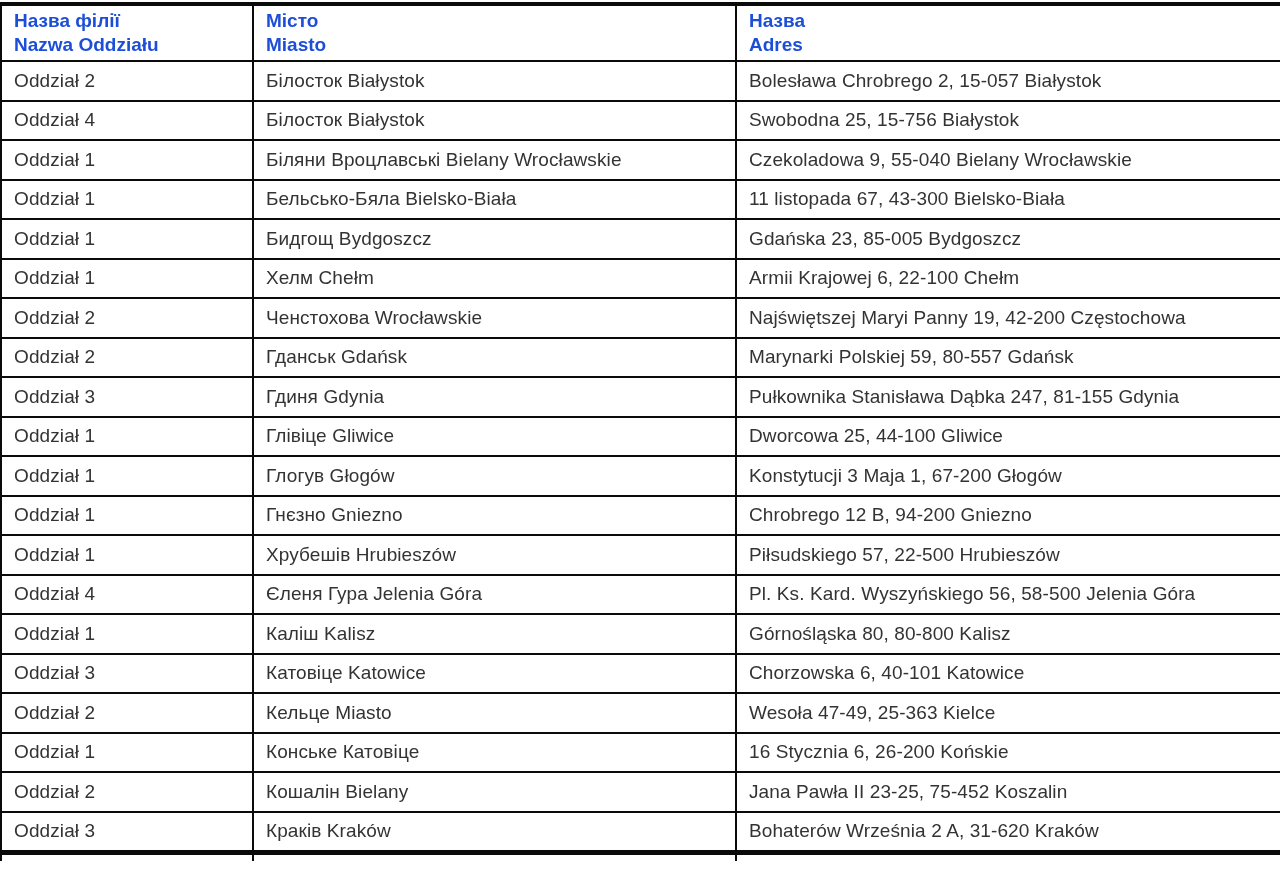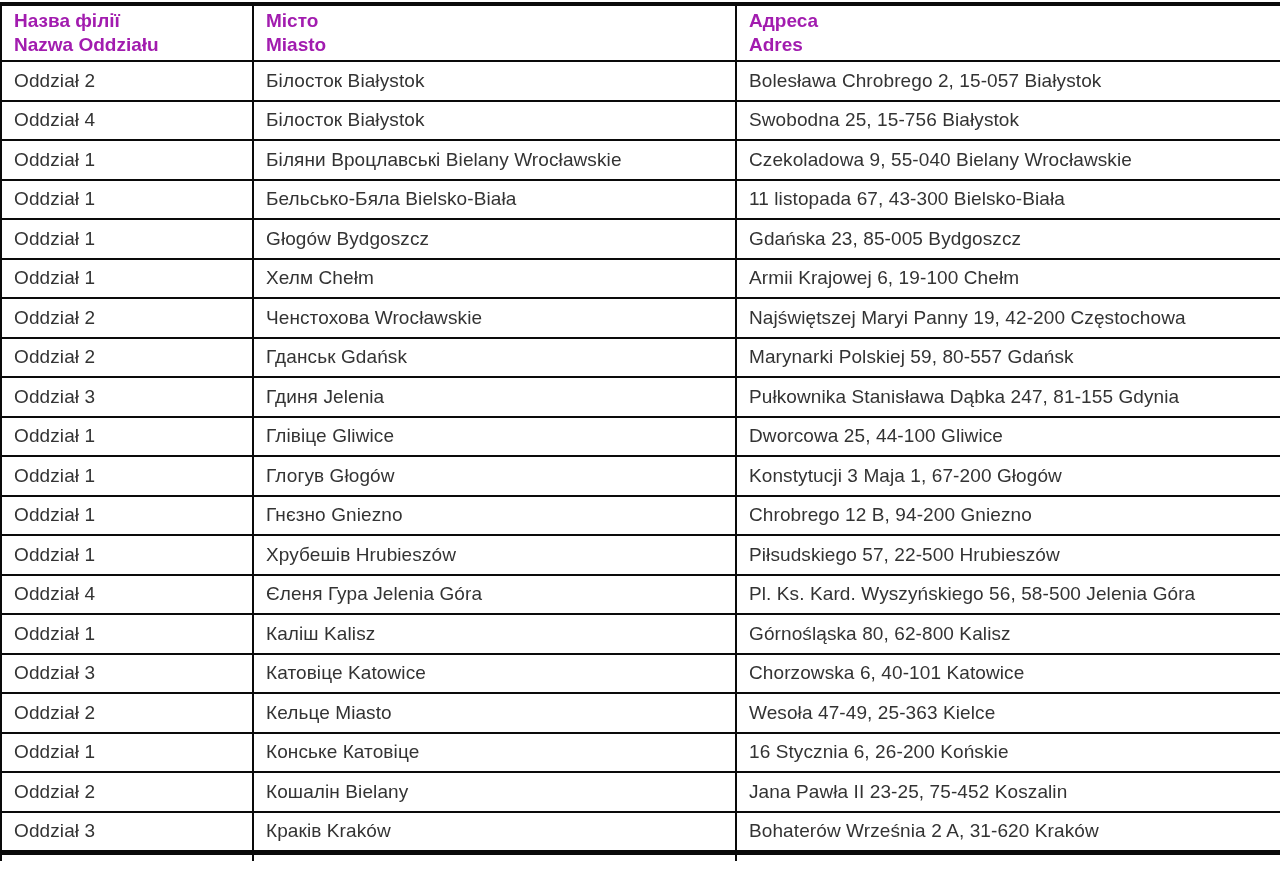--- a/index.html
+++ b/index.html
@@ -33,21 +33,21 @@
     text-align: left;
     vertical-align: middle;
     overflow: hidden;
     white-space: nowrap;
   }
   table.branches thead th {
     border-top: 4px solid #0a0a0a;
     height: 54px;
     font-size: 19px;
     font-weight: bold;
-    color: #a21caf;
+    color: #1d4ed8;
     line-height: 1.25;
     vertical-align: middle;
   }
   col.c1 { width: 252px; }
   col.c2 { width: 483px; }
   col.c3 { width: 545px; }
   table.branches tbody td {
     height: 37.5px;
     font-size: 19px;
     letter-spacing: 0.1px;
@@ -75,21 +75,21 @@
       <tr>
         <th>
           <span class="hdr-line">Назва філії</span>
           <span class="hdr-line">Nazwa Oddziału</span>
         </th>
         <th>
           <span class="hdr-line">Місто</span>
           <span class="hdr-line">Miasto</span>
         </th>
         <th>
-          <span class="hdr-line">Адреса</span>
+          <span class="hdr-line">Назва</span>
           <span class="hdr-line">Adres</span>
         </th>
       </tr>
     </thead>
     <tbody id="table-body">
         <tr>
     <td>Oddział 2</td>
     <td>Білосток Białystok</td>
     <td>Bolesława Chrobrego 2, 15-057 Białystok</td>
   </tr>
@@ -103,41 +103,41 @@
     <td>Біляни Вроцлавські Bielany Wrocławskie</td>
     <td>Czekoladowa 9, 55-040 Bielany Wrocławskie</td>
   </tr>
         <tr>
     <td>Oddział 1</td>
     <td>Бельсько-Бяла Bielsko-Biała</td>
     <td>11 listopada 67, 43-300 Bielsko-Biała</td>
   </tr>
         <tr>
     <td>Oddział 1</td>
-    <td>Głogów Bydgoszcz</td>
+    <td>Бидгощ Bydgoszcz</td>
     <td>Gdańska 23, 85-005 Bydgoszcz</td>
   </tr>
         <tr>
     <td>Oddział 1</td>
     <td>Хелм Chełm</td>
-    <td>Armii Krajowej 6, 19-100 Chełm</td>
+    <td>Armii Krajowej 6, 22-100 Chełm</td>
   </tr>
         <tr>
     <td>Oddział 2</td>
     <td>Ченстохова Wrocławskie</td>
     <td>Najświętszej Maryi Panny 19, 42-200 Częstochowa</td>
   </tr>
         <tr>
     <td>Oddział 2</td>
     <td>Гданськ Gdańsk</td>
     <td>Marynarki Polskiej 59, 80-557 Gdańsk</td>
   </tr>
         <tr>
     <td>Oddział 3</td>
-    <td>Гдиня Jelenia</td>
+    <td>Гдиня Gdynia</td>
     <td>Pułkownika Stanisława Dąbka 247, 81-155 Gdynia</td>
   </tr>
         <tr>
     <td>Oddział 1</td>
     <td>Глівіце Gliwice</td>
     <td>Dworcowa 25, 44-100 Gliwice</td>
   </tr>
         <tr>
     <td>Oddział 1</td>
     <td>Глогув Głogów</td>
@@ -154,21 +154,21 @@
     <td>Piłsudskiego 57, 22-500 Hrubieszów</td>
   </tr>
         <tr>
     <td>Oddział 4</td>
     <td>Єленя Гура Jelenia Góra</td>
     <td>Pl. Ks. Kard. Wyszyńskiego 56, 58-500 Jelenia Góra</td>
   </tr>
         <tr>
     <td>Oddział 1</td>
     <td>Каліш Kalisz</td>
-    <td>Górnośląska 80, 62-800 Kalisz</td>
+    <td>Górnośląska 80, 80-800 Kalisz</td>
   </tr>
         <tr>
     <td>Oddział 3</td>
     <td>Катовіце Katowice</td>
     <td>Chorzowska 6, 40-101 Katowice</td>
   </tr>
         <tr>
     <td>Oddział 2</td>
     <td>Кельце Miasto</td>
     <td>Wesoła 47-49, 25-363 Kielce</td>

